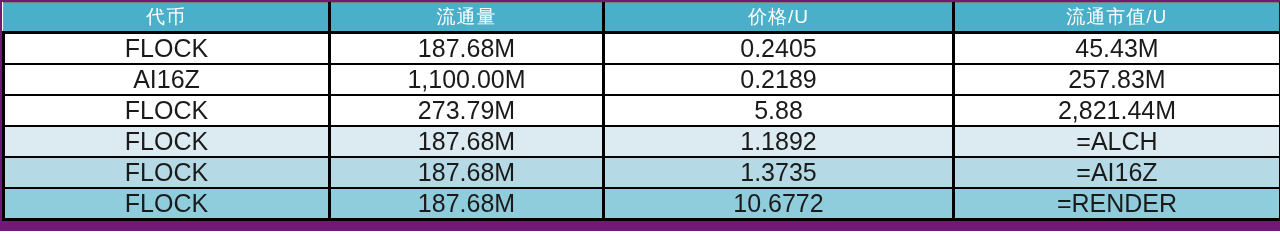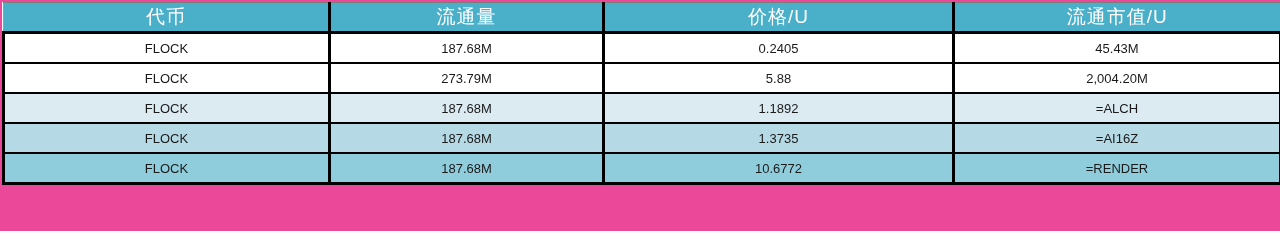--- a/index.html
+++ b/index.html
@@ -11,21 +11,21 @@
     width: 1280px;
     height: 231px;
     overflow: hidden;
     font-family: "Liberation Sans", "DejaVu Sans", sans-serif;
   }
 
   #sheet {
     position: relative;
     width: 1280px;
     height: 231px;
-    background: #ec4899;
+    background: #701a75;
     box-sizing: border-box;
   }
 
   table.token-table {
     position: absolute;
     left: 2px;
     top: 2px;
     width: 1277px;
     border-collapse: collapse;
     table-layout: fixed;
@@ -55,25 +55,25 @@
   table.token-table thead th {
     background: #4aafc9;
     color: #ffffff;
     font-size: 19px;
     letter-spacing: 1px;
     border-top: 1px solid #7d7d7d;
     border-bottom: 3px solid #000000;
   }
 
   table.token-table thead th.h-name { border-left: 1px solid #9a9a9a; }
-  table.token-table thead th.h-cap  { border-right: 2px solid #0f172a; }
+  table.token-table thead th.h-cap  { border-right: 4px solid #0f172a; }
 
   table.token-table tbody td {
     color: #1a1a1a;
-    font-size: 13px;
+    font-size: 25px;
   }
 
   tr.row-plain td      { background: #ffffff; }
   tr.tint-1 td         { background: #dcebf1; }
   tr.tint-2 td         { background: #b5dae5; }
   tr.tint-3 td         { background: #90cddc; }
 
   tr.tint-3 td { border-bottom: 3px solid #000000; }
 </style>
 </head>
@@ -96,24 +96,30 @@
       </tr>
     </thead>
     <tbody>
       <tr class="row-plain">
         <td>FLOCK</td>
         <td>187.68M</td>
         <td>0.2405</td>
         <td>45.43M</td>
       </tr>
       <tr class="row-plain">
+        <td>AI16Z</td>
+        <td>1,100.00M</td>
+        <td>0.2189</td>
+        <td>257.83M</td>
+      </tr>
+      <tr class="row-plain">
         <td>FLOCK</td>
         <td>273.79M</td>
         <td>5.88</td>
-        <td>2,004.20M</td>
+        <td>2,821.44M</td>
       </tr>
       <tr class="tint-1">
         <td>FLOCK</td>
         <td>187.68M</td>
         <td>1.1892</td>
         <td>=ALCH</td>
       </tr>
       <tr class="tint-2">
         <td>FLOCK</td>
         <td>187.68M</td>

